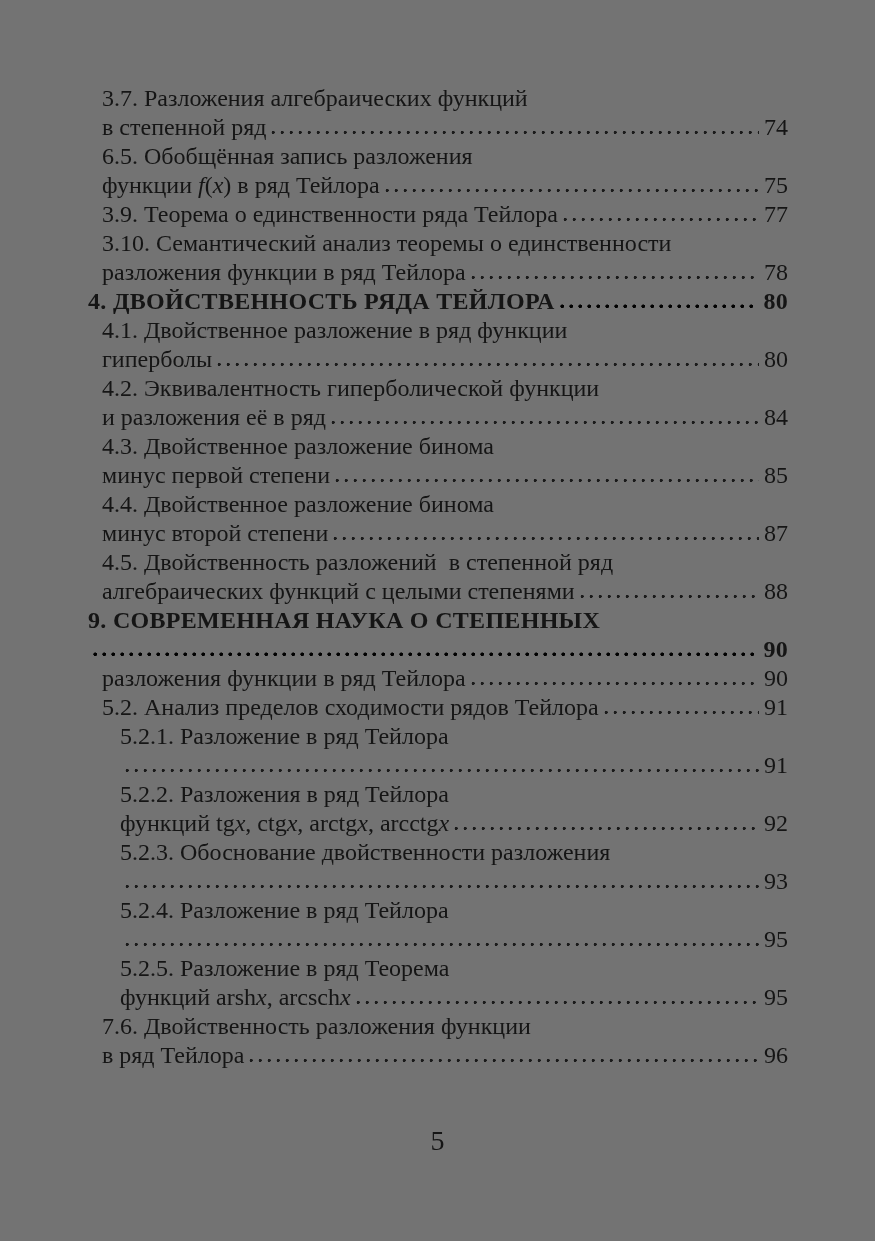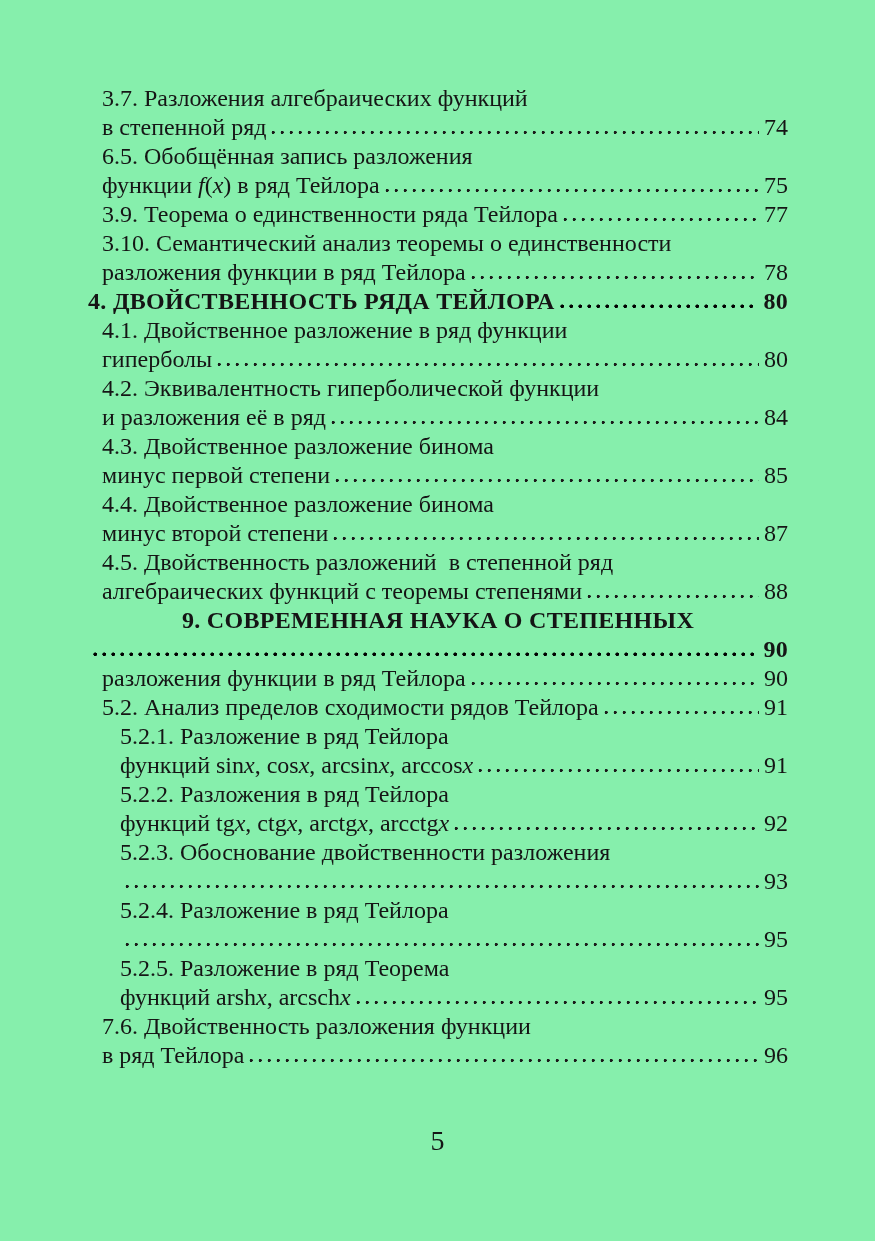--- a/index.html
+++ b/index.html
@@ -4,34 +4,34 @@
 <style>
   html, body {
     margin: 0;
     padding: 0;
     background: #e8e8e8;
   }
   .page {
     position: relative;
     width: 875px;
     height: 1241px;
-    background: #86efac;
+    background: #737373;
     box-sizing: border-box;
     padding: 84px 87px 0 88px;
     font-family: "Liberation Serif", "DejaVu Serif", serif;
     color: #151515;
     overflow: hidden;
   }
   .toc {
     font-size: 24px;
     line-height: 29px;
   }
   .entry { }
   .entry.lvl1 { font-weight: bold; }
-  .entry.lvl1 .toc-line { letter-spacing: 0.3px; justify-content: center; }
+  .entry.lvl1 .toc-line { letter-spacing: 0.3px; }
   .entry.lvl2 .toc-line { padding-left: 14px; }
   .entry.lvl3 .toc-line { padding-left: 32px; }
   .toc-line {
     display: flex;
     align-items: baseline;
     white-space: pre-wrap;
   }
   .txt { flex: 0 0 auto; }
   .dots {
     flex: 1 1 auto;
@@ -92,35 +92,35 @@
       <div class="entry lvl2">
         <div class="toc-line"><span class="txt">4.3. Двойственное разложение бинома</span></div>
         <div class="toc-line"><span class="txt">минус первой степени</span><span class="dots"></span><span class="pg">85</span></div>
       </div>
       <div class="entry lvl2">
         <div class="toc-line"><span class="txt">4.4. Двойственное разложение бинома</span></div>
         <div class="toc-line"><span class="txt">минус второй степени</span><span class="dots"></span><span class="pg">87</span></div>
       </div>
       <div class="entry lvl2">
         <div class="toc-line"><span class="txt">4.5. Двойственность разложений&nbsp; в степенной ряд</span></div>
-        <div class="toc-line"><span class="txt">алгебраических функций с теоремы степенями</span><span class="dots"></span><span class="pg">88</span></div>
+        <div class="toc-line"><span class="txt">алгебраических функций с целыми степенями</span><span class="dots"></span><span class="pg">88</span></div>
       </div>
       <div class="entry lvl1">
         <div class="toc-line"><span class="txt">9. СОВРЕМЕННАЯ НАУКА О СТЕПЕННЫХ</span></div>
         <div class="toc-line"><span class="dots"></span><span class="pg">90</span></div>
       </div>
       <div class="entry lvl2">
         <div class="toc-line"><span class="txt">разложения функции в ряд Тейлора</span><span class="dots"></span><span class="pg">90</span></div>
       </div>
       <div class="entry lvl2">
         <div class="toc-line"><span class="txt">5.2. Анализ пределов сходимости рядов Тейлора</span><span class="dots"></span><span class="pg">91</span></div>
       </div>
       <div class="entry lvl3">
         <div class="toc-line"><span class="txt">5.2.1. Разложение в ряд Тейлора</span></div>
-        <div class="toc-line"><span class="txt">функций sin<i>x</i>, cos<i>x</i>, arcsin<i>x</i>, arccos<i>x</i></span><span class="dots"></span><span class="pg">91</span></div>
+        <div class="toc-line"><span class="dots"></span><span class="pg">91</span></div>
       </div>
       <div class="entry lvl3">
         <div class="toc-line"><span class="txt">5.2.2. Разложения в ряд Тейлора</span></div>
         <div class="toc-line"><span class="txt">функций tg<i>x</i>, ctg<i>x</i>, arctg<i>x</i>, arcctg<i>x</i></span><span class="dots"></span><span class="pg">92</span></div>
       </div>
       <div class="entry lvl3">
         <div class="toc-line"><span class="txt">5.2.3. Обоснование двойственности разложения</span></div>
         <div class="toc-line"><span class="dots"></span><span class="pg">93</span></div>
       </div>
       <div class="entry lvl3">

